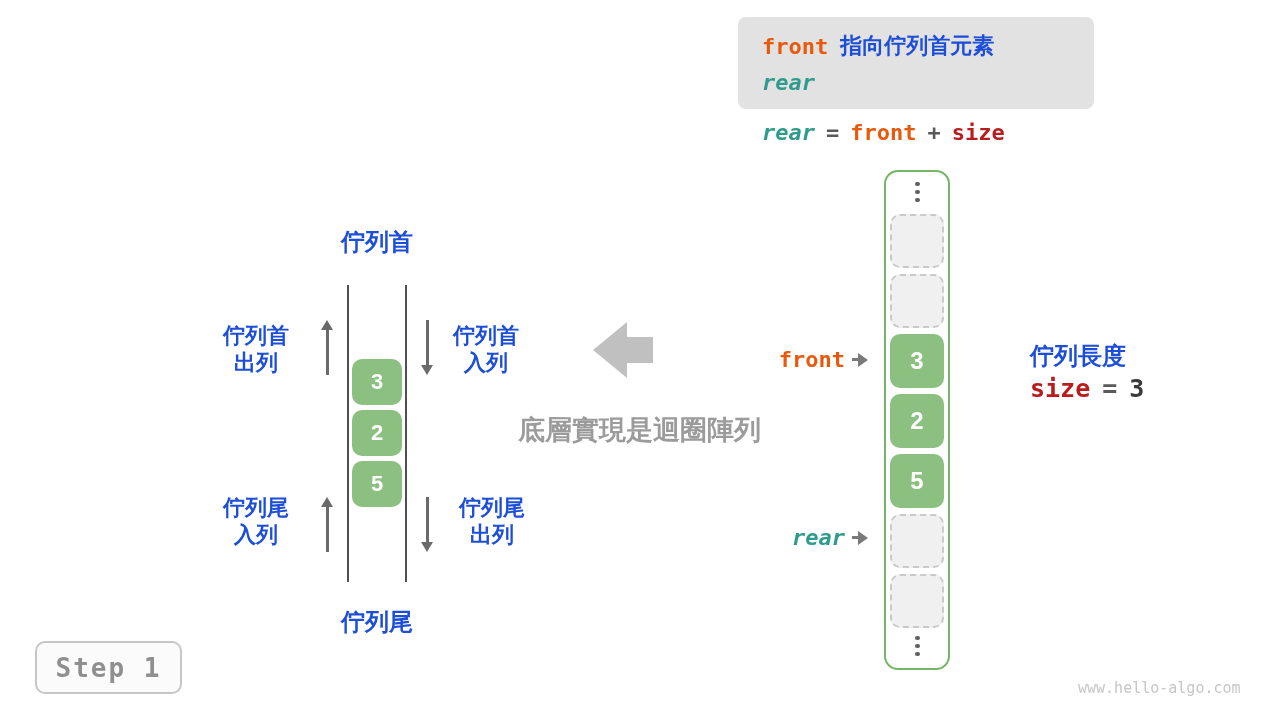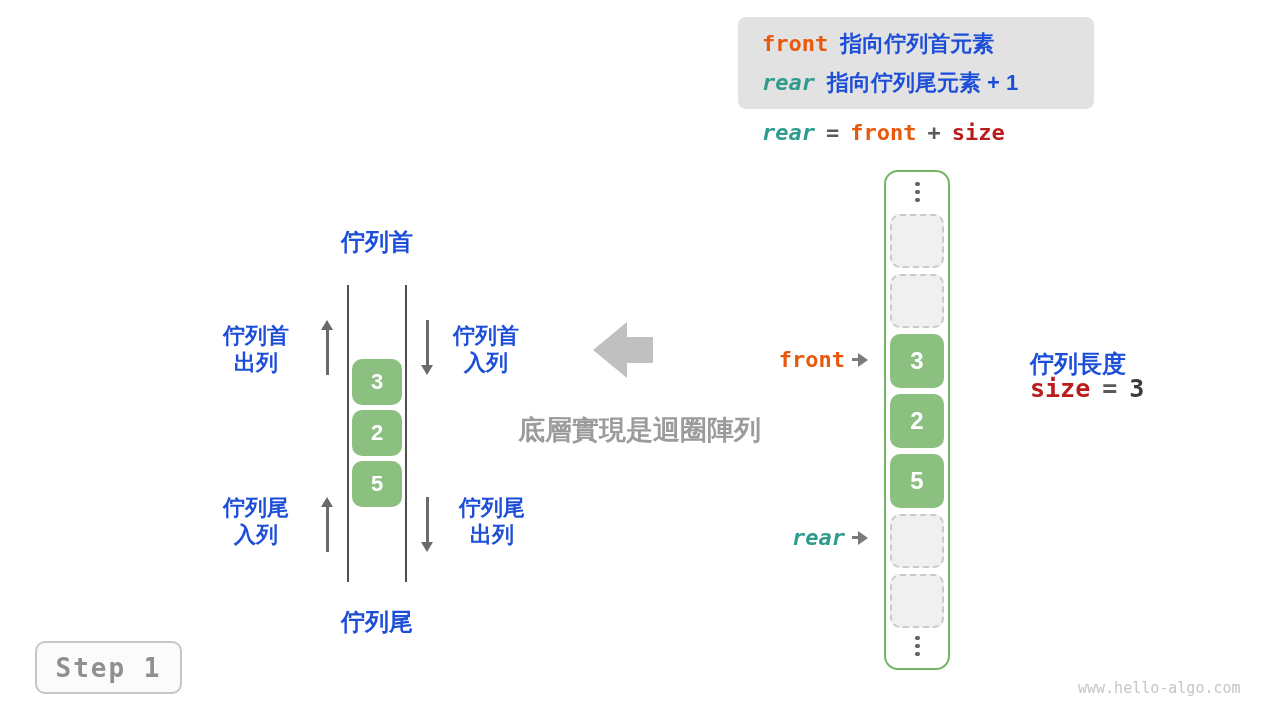--- a/index.html
+++ b/index.html
@@ -53,21 +53,21 @@
     display:flex; align-items:center; justify-content:flex-end; gap:7px;
     font-size:22px;
   }
   .pointer.front { top:346px; }
   .pointer.rear  { top:524px; }
   .ptr-arrow { display:flex; align-items:center; }
   .ptr-arrow .tail { width:7px; height:3px; background:#7a7a7a; }
   .ptr-arrow .tip  { width:0; height:0; border:7px solid transparent; border-left:10px solid #7a7a7a; margin-left:-1px; }
 
   
-  .len-title { position:absolute; left:1030px; top:340px; font-size:24px;margin-top:8px; }
+  .len-title { position:absolute; left:1030px; top:340px; font-size:24px; }
   .len-row   { position:absolute; left:1030px; top:374px; display:flex; align-items:center; gap:12px; font-size:25px; }
   .len-row .val { font-family:"DejaVu Sans Mono", monospace; font-weight:bold; color:#3a3a3a; }
 
   
   .q-top-label    { position:absolute; left:330px; top:226px; width:94px; text-align:center; font-size:24px; }
   .q-bottom-label { position:absolute; left:330px; top:606px; width:94px; text-align:center; font-size:24px; }
   .vline { position:absolute; width:2px; height:297px; top:285px; background:#4f4f4f; }
   .vline.left  { left:347px; }
   .vline.right { left:405px; }
   .qcell {
@@ -116,21 +116,20 @@
 
 <div class="stage">
 
   <div class="legend-box">
     <div class="legend-line">
       <span class="mono c-orange">front</span>
       <span class="cjk">指向佇列首元素</span>
     </div>
     <div class="legend-line">
       <span class="mono c-teal">rear</span>
-      <span class="cjk">指向佇列尾元素 + 1</span>
     </div>
   </div>
 
   <div class="formula">
     <span class="mono c-teal">rear</span>
     <span class="mono c-gray">=</span>
     <span class="mono c-orange">front</span>
     <span class="mono c-gray">+</span>
     <span class="mono c-blue">size</span>
   </div>

